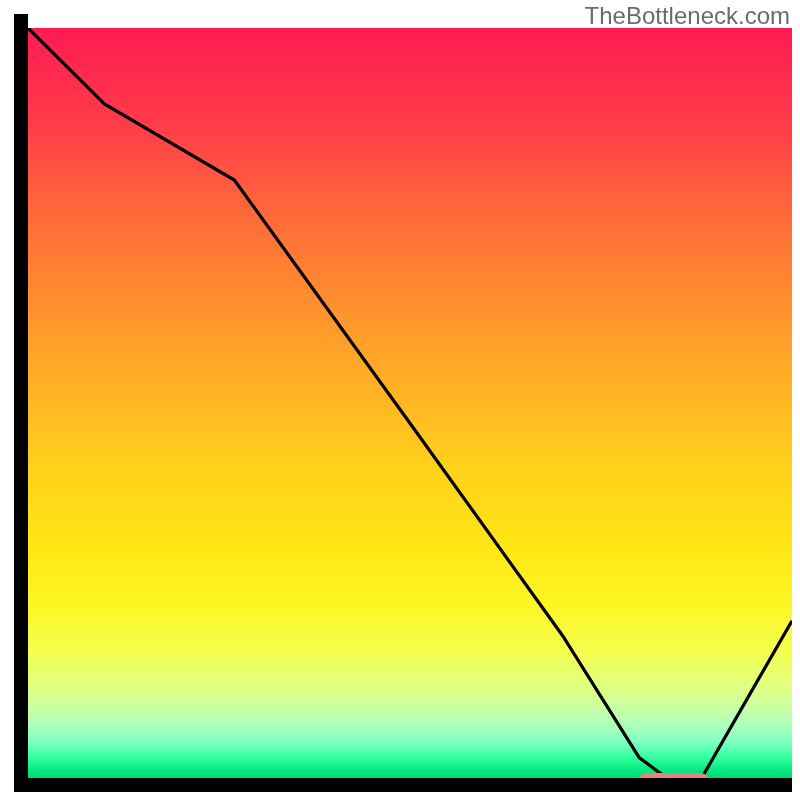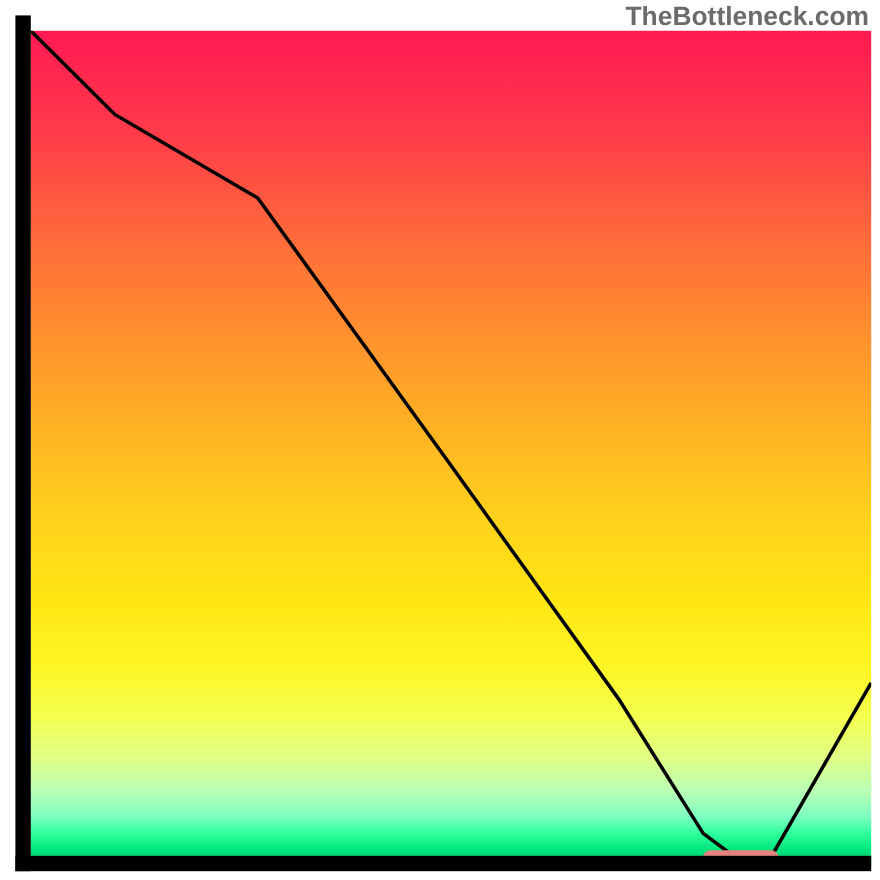--- a/index.html
+++ b/index.html
@@ -14,21 +14,21 @@
     position: relative;
     width: 800px;
     height: 800px;
   }
   .watermark {
     position: absolute;
     top: 2px;
     right: 10px;
     color: #6b6b6b;
     font-size: 24px;
-    font-weight: 700;
+    font-weight: 400;
   }
   .plot-area {
     position: absolute;
     left: 28px;
     top: 28px;
     width: 764px;
     height: 760px;
     background: linear-gradient(to bottom,
       #ff1a52 0%,
       #ff3a4a 12%,

